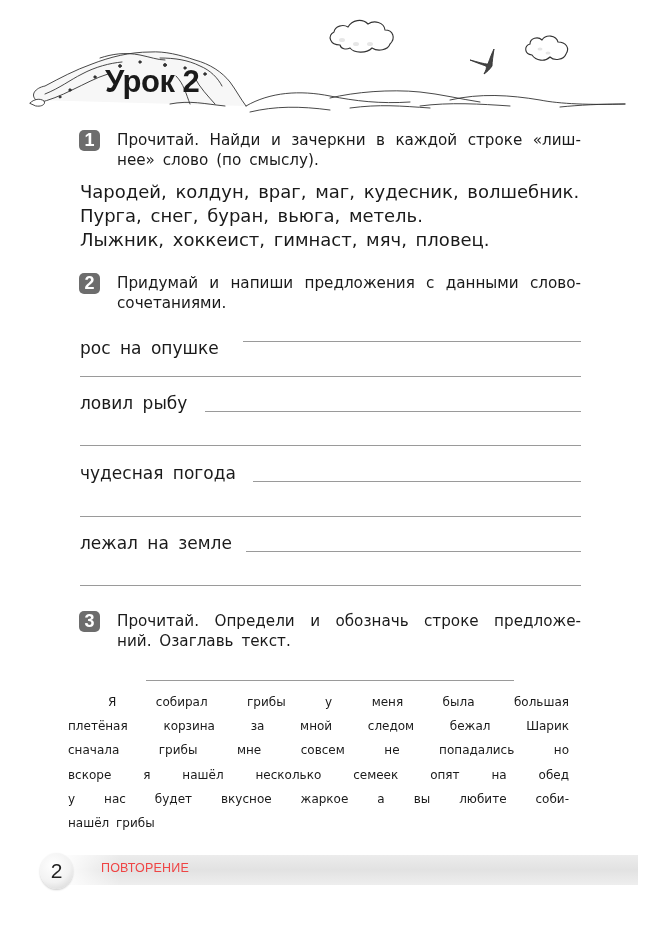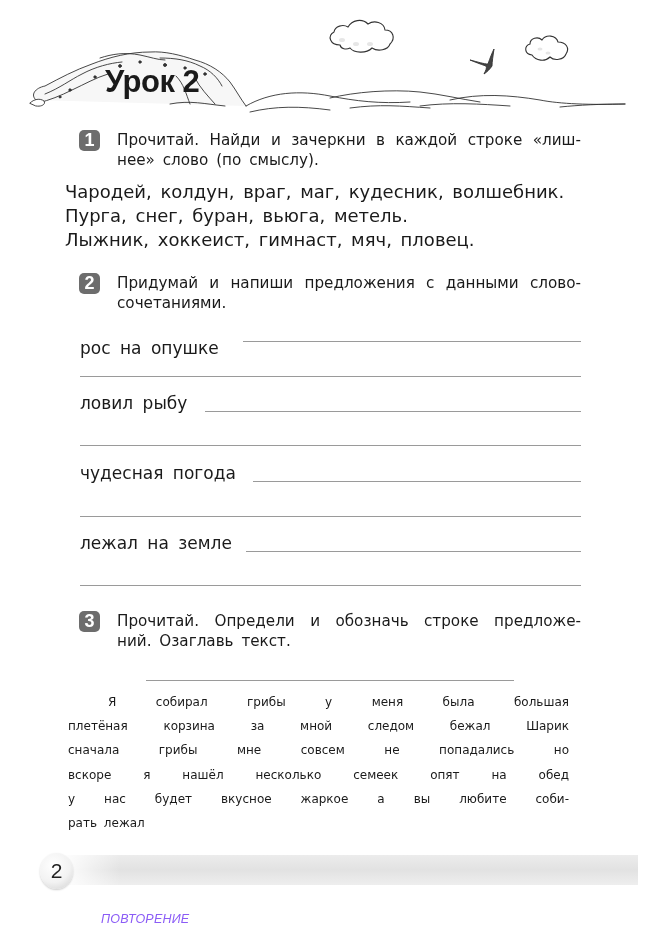--- a/index.html
+++ b/index.html
@@ -6,37 +6,37 @@
   body { width: 650px; height: 926px; position: relative; overflow: hidden;
          font-family: "DejaVu Sans", sans-serif; color: #1a1a1a; }
   .header-art { position: absolute; left: 0; top: 0; width: 650px; height: 125px; }
   .lesson-title { position: absolute; left: 105px; top: 64px; font-family: "Liberation Sans", sans-serif;
                   font-weight: bold; font-size: 31px; letter-spacing: -0.5px; color: #1a1a1a; }
   .task-num { position: absolute; left: 79px; width: 21px; height: 21px; border-radius: 5px; background: #6d6d6d;
               color: #fff; font-family: "Liberation Sans", sans-serif; font-weight: bold; font-size: 18px;
               text-align: center; line-height: 21px; }
   .task-text { position: absolute; left: 117px; width: 464px; font-size: 15.2px; line-height: 20px;
                text-align: justify; word-spacing: 3px; }
-  .body-line { position: absolute; left: 65px; font-size: 18px; line-height: 24px; white-space: nowrap; word-spacing: 3px; }
+  .body-line { position: absolute; left: 80px; font-size: 18px; line-height: 24px; white-space: nowrap; word-spacing: 3px; }
   .phrase { position: absolute; left: 80px; font-size: 17px; white-space: nowrap; word-spacing: 4px; }
   .rule { position: absolute; height: 0; border-top: 1.5px solid #9a9a9a; }
   .passage { position: absolute; left: 68px; width: 501px; font-size: 12px; line-height: 24.2px; }
   .passage-line { display: block; text-align: justify; text-align-last: justify; word-spacing: 3px; height: 24.2px; white-space: nowrap; }
   .passage-line.first { text-indent: 0; padding-left: 40px; }
   .passage-line.last { text-align-last: left; }
   .footer-bar { position: absolute; left: 60px; top: 855px; width: 578px; height: 30px;
                 background: linear-gradient(to bottom, #ececec 0%, #e2e2e2 50%, #eeeeee 100%); }
   .footer-bar::after { content: ""; position: absolute; left: 0; top: 0; width: 60px; height: 30px;
                 background: linear-gradient(to right, #fff, rgba(255,255,255,0)); }
   .page-badge { position: absolute; left: 40px; top: 853px; width: 33px; height: 36px; border-radius: 50%;
                 background: radial-gradient(circle at 40% 35%, #ffffff 0%, #f2f2f2 55%, #cfcfcf 100%);
                 box-shadow: 0 1px 2px rgba(0,0,0,0.2);
                 font-family: "Liberation Sans", sans-serif; font-size: 21px; text-align: center; line-height: 36px; color: #222; }
-  .section-label { position: absolute; left: 101px; top: 912px; font-family: "Liberation Sans", sans-serif;
-                   font-style: italic; font-size: 12.5px; color: #8b5cf6; letter-spacing: 0.2px; }
+  .section-label { position: absolute; left: 101px; top: 861px; font-family: "Liberation Sans", sans-serif;
+                   font-size: 12.5px; color: #ef4444; letter-spacing: 0.2px; }
 </style>
 </head>
 <body>
 
 <svg class="header-art" viewBox="0 0 650 125" xmlns="http://www.w3.org/2000/svg">
   <g fill="none" stroke="#333" stroke-width="0.9" stroke-linecap="round">
     <path d="M36 100 C30 95 35 88 45 86 C60 78 75 70 92 64 C110 57 130 52 150 52 C165 51 180 55 195 60 C210 64 222 72 230 82 C236 90 240 98 246 106" fill="#f7f7f7"></path>
     <path d="M38 103 C50 100 60 96 72 90 C85 84 95 78 108 74"></path>
     <path d="M45 94 C60 88 70 80 82 74 C95 67 110 63 122 62"></path>
     <path d="M100 58 C112 54 125 52 140 55 C150 57 158 60 165 60"></path>
@@ -116,18 +116,18 @@
   <div>ний. Озаглавь текст.</div>
 </div>
 <div class="rule" style="left:146px;top:680px;width:368px;"></div>
 
 <div class="passage" style="top:690px;">
   <span class="passage-line first">Я собирал грибы у меня была большая</span>
   <span class="passage-line">плетёная корзина за мной следом бежал Шарик</span>
   <span class="passage-line">сначала грибы мне совсем не попадались но</span>
   <span class="passage-line">вскоре я нашёл несколько семеек опят на обед</span>
   <span class="passage-line">у нас будет вкусное жаркое а вы любите соби-</span>
-  <span class="passage-line last">рать лежал</span>
+  <span class="passage-line last">нашёл грибы</span>
 </div>
 
 <div class="footer-bar"></div>
 <div class="page-badge">2</div>
 <div class="section-label">ПОВТОРЕНИЕ</div>
 
 </body></html>

